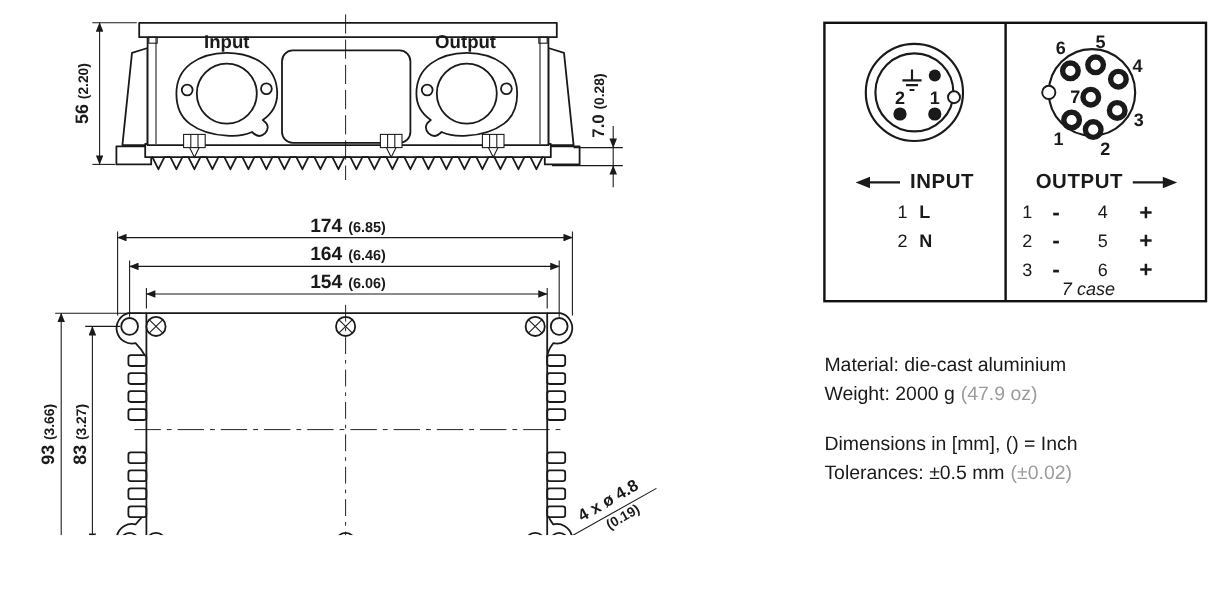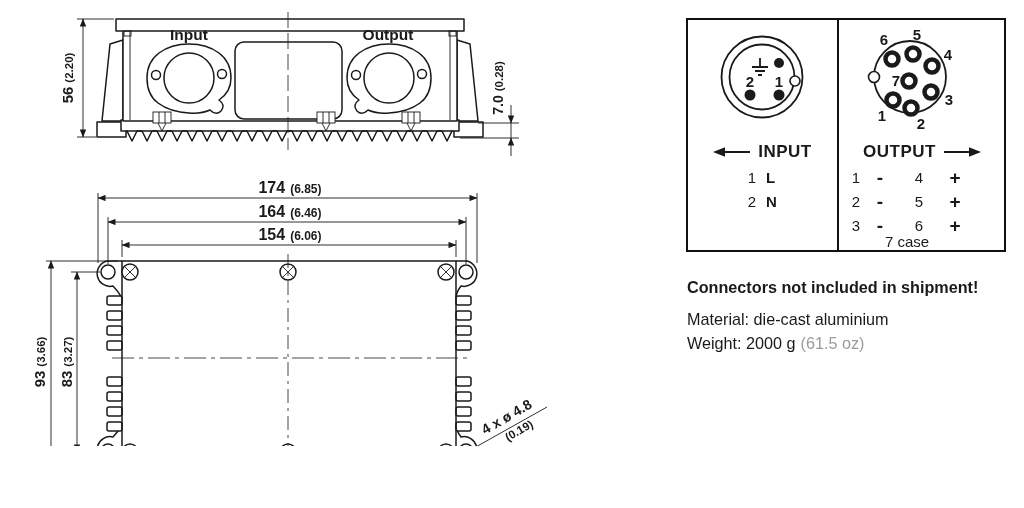--- a/index.html
+++ b/index.html
@@ -25,25 +25,25 @@
   .pin-cell.input{border-right:2.5px solid #111;flex:0 0 149px;}
   .pin-header{position:absolute;top:122px;left:0;right:0;display:flex;align-items:center;
               justify-content:center;gap:7px;font-size:17px;font-weight:bold;letter-spacing:.5px;}
   .pin-rows{position:absolute;top:145px;left:0;right:0;}
   .pin-row{height:24px;display:grid;align-items:center;justify-items:center;}
   .input .pin-row{grid-template-columns:20px 34px;padding-left:54px;column-gap:4px;}
   .output .pin-row{grid-template-columns:18px 30px 48px 24px;padding-left:8px;}
   .pnum{font-size:15px;}
   .psig{font-size:15px;font-weight:bold;justify-self:start;}
   .sign{font-size:19px;font-weight:bold;line-height:1;}
-  .case-note{position:absolute;top:213px;left:8px;width:120px;text-align:center;font-size:15px;}
+  .case-note{position:absolute;top:213px;left:8px;width:120px;text-align:center;font-size:15px;font-style:italic;}
   
   .notes{position:absolute;left:687px;top:274px;width:337px;font-size:16.2px;line-height:27px;}
   .notes-warning{font-weight:bold;}
-  .notes-group{margin-top:7px;line-height:23.5px;}
+  .notes-group{margin-top:19px;line-height:23.5px;}
   .muted{color:#9b9b9b;margin-left:5px;}
 </style>
 </head>
 <body>
 
 <div id="stage">
 
   <svg width="670" height="508" viewBox="0 0 670 508">
     <defs>
       <marker id="arw" viewBox="0 0 10 8" refX="9.5" refY="4" markerWidth="9" markerHeight="7" orient="auto-start-reverse">
@@ -336,20 +336,23 @@
           <span class="sign">-</span>
           <span class="pnum">6</span>
           <span class="sign">+</span>
         </div>
       </div>
       <div class="case-note">7 case</div>
     </div>
   </div>
 
   <div class="notes">
-    <div class="notes-warning">Connectors not included in shipment!</div>
     <div class="notes-group">
       <div>Material: die-cast aluminium</div>
-      <div><span>Weight: 2000 g</span><span class="muted">(61.5 oz)</span></div>
+      <div><span>Weight: 2000 g</span><span class="muted">(47.9 oz)</span></div>
+    </div>
+    <div class="notes-group">
+      <div>Dimensions in [mm], () = Inch</div>
+      <div><span>Tolerances: ±0.5 mm</span><span class="muted">(±0.02)</span></div>
     </div>
   </div>
 
 </div>
 
 </body></html>

